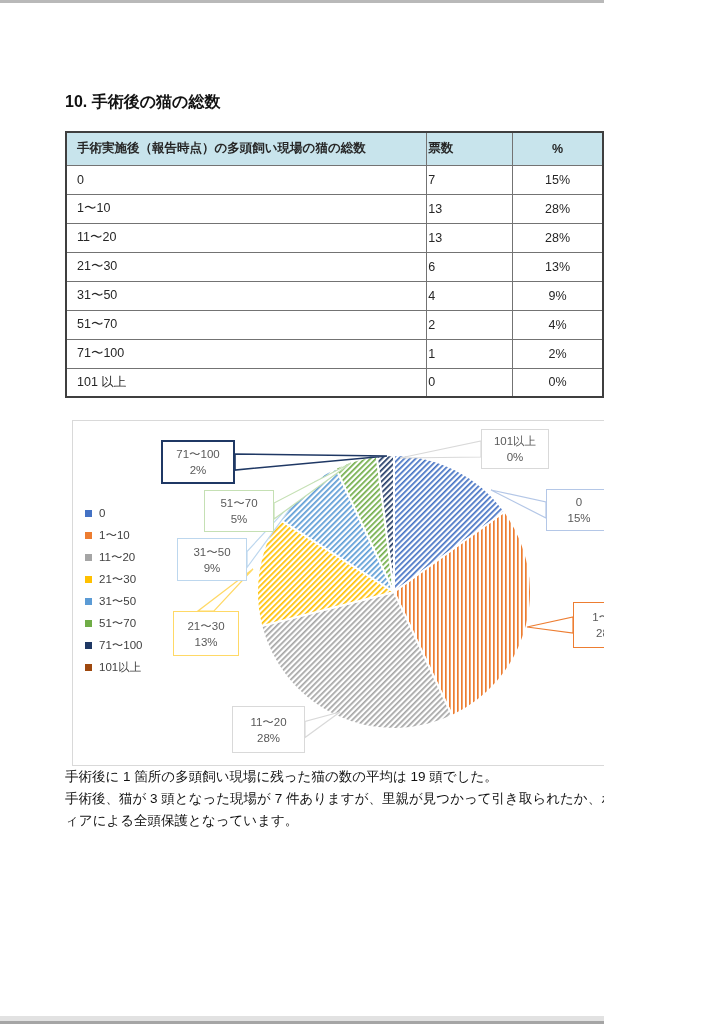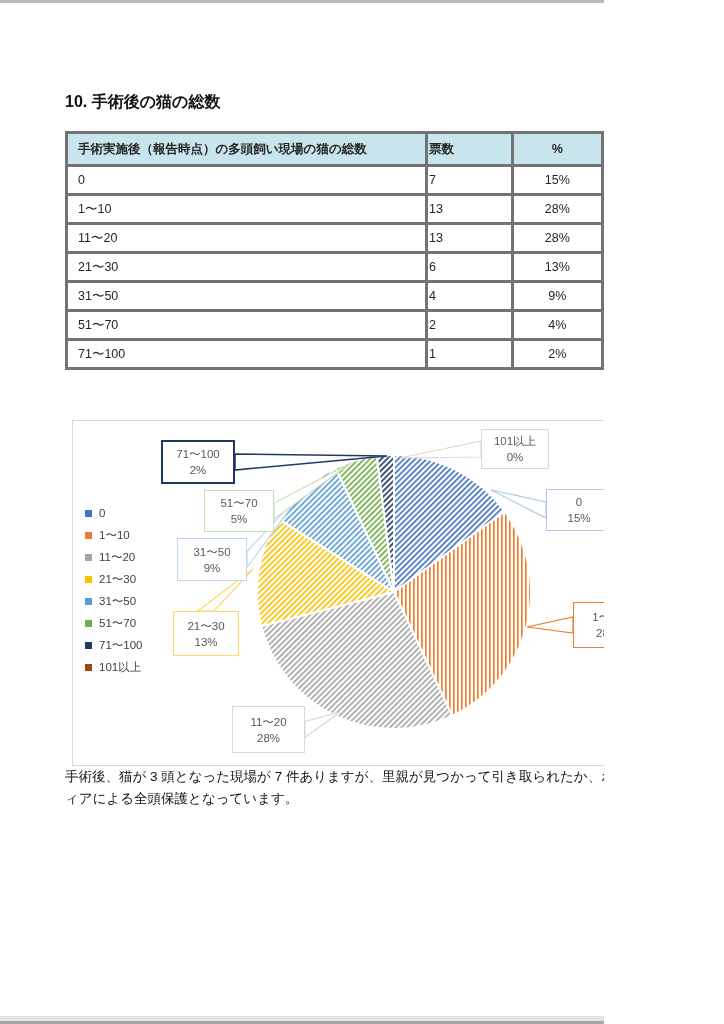--- a/index.html
+++ b/index.html
@@ -5,21 +5,21 @@
   html,body{margin:0;padding:0;background:#ffffff;}
   .page{position:relative;width:604px;height:1024px;background:#ffffff;overflow:hidden;
         font-family:"Liberation Sans","DejaVu Sans",sans-serif;color:#1a1a1a;}
   .edge-top{position:absolute;top:0;left:0;right:0;height:3px;background:#b9b9b9;}
   .edge-bottom{position:absolute;bottom:0;left:0;right:0;height:8px;background:#e2e2e2;
         border-bottom:3px solid #a5a5a5;box-sizing:border-box;}
   .title{position:absolute;left:65px;top:92px;font-size:16px;font-weight:bold;color:#111;}
 
   table.summary{position:absolute;left:65px;top:131px;border-collapse:collapse;
         border:2px solid #3f3f3f;font-size:12.5px;color:#262626;}
-  table.summary th,table.summary td{border:3px solid #737373;box-sizing:border-box;}
+  table.summary th,table.summary td{border:1px solid #737373;box-sizing:border-box;}
   table.summary th{background:#c8e4ec;font-weight:bold;height:33px;}
   table.summary td{height:29px;background:#ffffff;}
   .c-label{width:390px;text-align:left;padding-left:10px;}
   .c-num{width:92px;text-align:left;}
   .c-pct{width:96px;text-align:center;}
 
   .chart-panel{position:absolute;left:72px;top:420px;width:580px;height:344px;
         background:#ffffff;border:1px solid #d9d9d9;box-sizing:content-box;}
   .chart-panel svg{position:absolute;left:0;top:0;}
   .callout{position:absolute;background:#ffffff;border:1.4px solid #bfbfbf;box-sizing:border-box;
@@ -80,20 +80,25 @@
         </tr>
         <tr>
           <td class="c-label">51〜70</td>
           <td class="c-num">2</td>
           <td class="c-pct">4%</td>
         </tr>
         <tr>
           <td class="c-label">71〜100</td>
           <td class="c-num">1</td>
           <td class="c-pct">2%</td>
+        </tr>
+        <tr>
+          <td class="c-label">101 以上</td>
+          <td class="c-num">0</td>
+          <td class="c-pct">0%</td>
         </tr>
       </tbody>
   </table>
 
   <div class="chart-panel">
     <svg width="580" height="344" viewBox="0 0 580 344" xmlns="http://www.w3.org/2000/svg">
         <defs>
           <pattern id="hatch0" width="4" height="4" patternUnits="userSpaceOnUse" patternTransform="rotate(45)">
             <rect width="4" height="4" fill="#ffffff"></rect>
             <rect width="1.7" height="4" fill="#4472C4"></rect>
@@ -205,19 +210,20 @@
         <div>71〜100</div>
         <div>2%</div>
       </div>
       <div class="callout" style="left: 408px; top: 8px; width: 68px; height: 40px; border-color: rgb(217, 217, 217);">
         <div>101以上</div>
         <div>0%</div>
       </div>
     </div>
 
   <div class="body-text">
+      <p>手術後に 1 箇所の多頭飼い現場に残った猫の数の平均は 19 頭でした。</p>
       <p>手術後、猫が 3 頭となった現場が 7 件ありますが、里親が見つかって引き取られたか、ボランティアによる全頭保護となっています。</p>
     </div>
 
   <div class="page-number">6</div>
 
   <div class="edge-bottom"></div>
 </div>
 
 </body></html>

